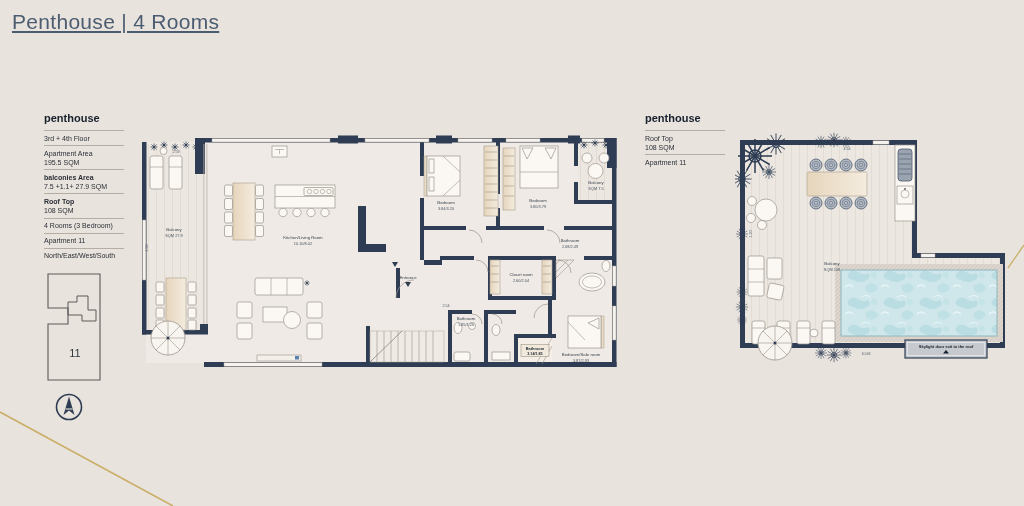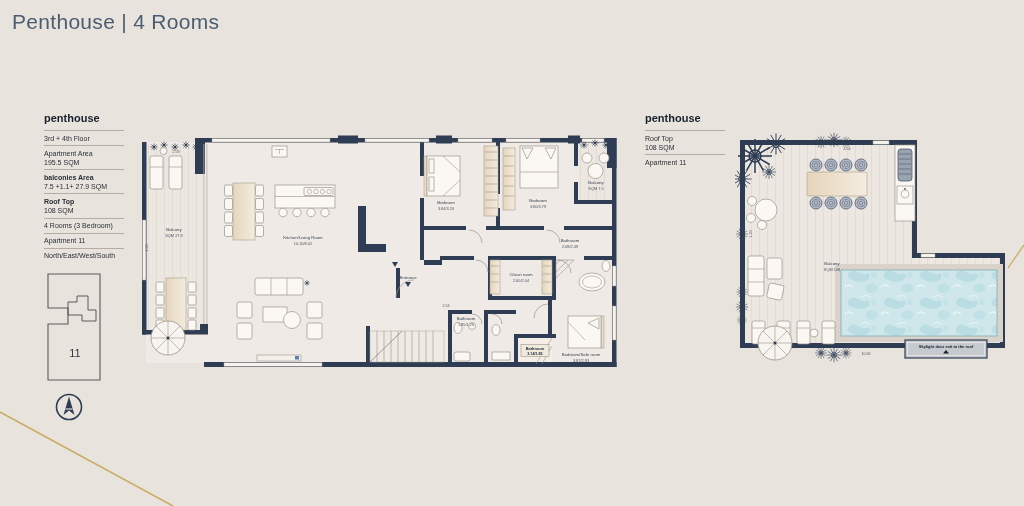--- a/index.html
+++ b/index.html
@@ -1,19 +1,19 @@
 <!DOCTYPE html>
 <html><head>
 <meta charset="utf-8">
 <style>
   html,body{margin:0;padding:0;background:#e9e3de;}
   .canvas{position:relative;width:1024px;height:506px;background:#e9e3de;overflow:hidden;
           font-family:"Liberation Sans",sans-serif;}
   .page-title{position:absolute;left:12px;top:10px;font-size:21px;font-weight:400;
-              color:#4b5c70;letter-spacing:.3px;}
+              color:#4b5c70;letter-spacing:.3px;text-decoration:underline;}
   
   .info-panel{position:absolute;width:80px;color:#23282f;}
   .panel-left{left:44px;top:112px;}
   .panel-roof{left:645px;top:112px;}
   .info-hdr{font-size:11px;font-weight:700;color:#16202c;margin:0 0 6px 0;}
   .info-row{border-top:1px solid #b3ada5;padding:2.5px 0;font-size:7px;line-height:1.3;color:#2a2f36;}
   .info-row.bold .lbl{font-weight:700;}
   .info-row .val:empty{display:none;}
   .plan-svg{position:absolute;}
   .svg-main{left:140px;top:130px;}

